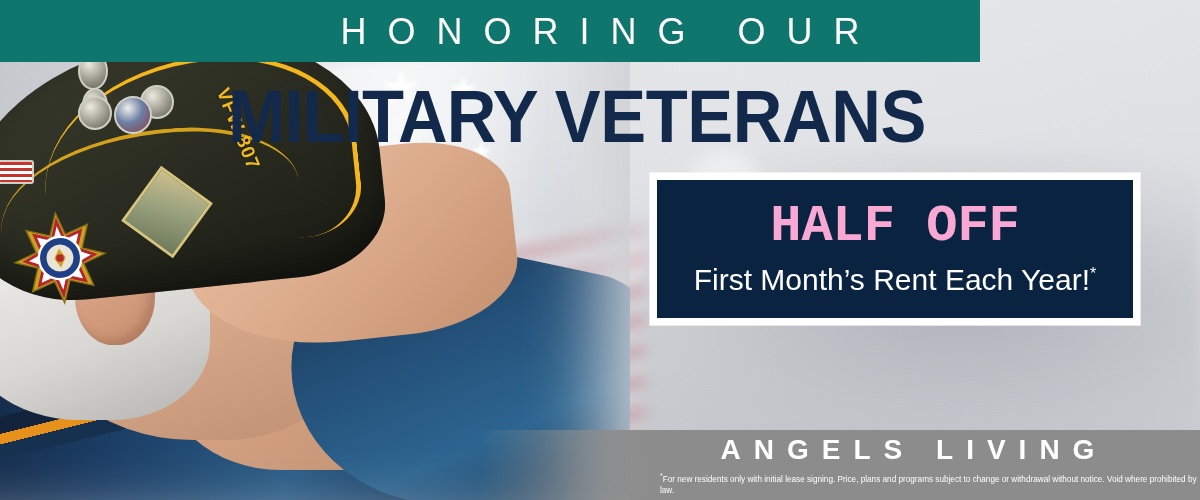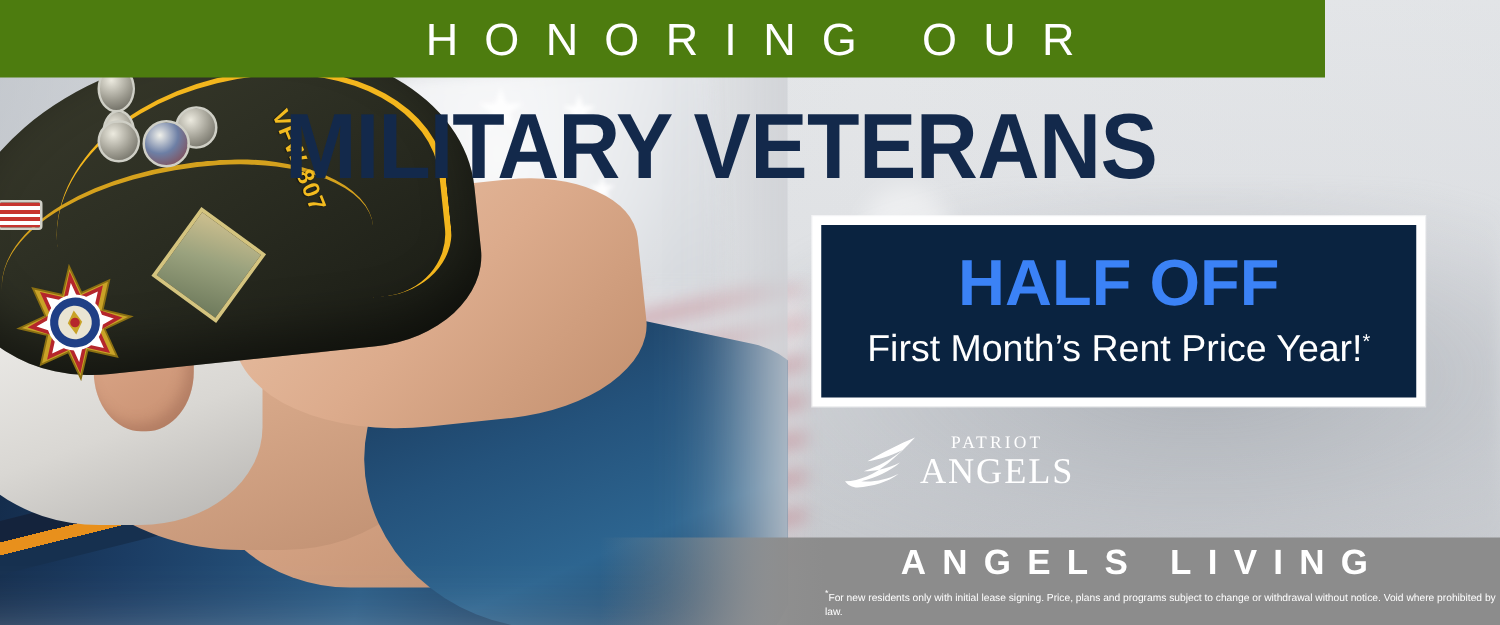--- a/index.html
+++ b/index.html
@@ -219,22 +219,22 @@
     position: absolute;
     inset: 0;
     pointer-events: none;
     box-shadow: inset -60px 0 70px -30px rgba(205,208,212,0.95);
   }
 
   
   .top-bar {
     position: absolute;
     left: 0; top: 0;
-    width: 1060px; height: 62px;
-    background: #4d7c0f;
+    width: 980px; height: 62px;
+    background: #0f766e;
     z-index: 5;
   }
   .honoring {
     position: absolute;
     top: 12px;
     left: 0;
     width: 1200px;
     text-align: center;
     color: #ffffff;
     font-size: 36px;
@@ -275,27 +275,27 @@
     position: absolute;
     left: 7px; top: 7px;
     right: 7px; bottom: 7px;
     background: #0a2340;
     display: flex;
     flex-direction: column;
     align-items: center;
     justify-content: center;
   }
   .half-off {
-    color: #3b82f6;
+    color: #f9a8d4;
     font-size: 52px;
     font-weight: 700;
     letter-spacing: 0px;
     line-height: 52px;
     margin-bottom: 4px;
-    font-family: Liberation Sans, sans-serif;
+    font-family: Liberation Mono, monospace;
   }
   .rent-line {
     color: #ffffff;
     font-size: 30px;
     font-weight: 400;
     line-height: 34px;
     white-space: nowrap;
     font-family: "Liberation Sans", sans-serif;
   }
   .rent-line .ast {
@@ -462,36 +462,25 @@
 
   <div class="top-bar">
     <div class="honoring">HONORING OUR</div>
   </div>
 
   <div class="headline"><span class="w1">MILITARY </span><span class="w2">VETERANS</span></div>
 
   <div class="offer-box">
     <div class="offer-inner">
       <div class="half-off">HALF OFF</div>
-      <div class="rent-line"><span>First Month’s Rent Price Year!</span><span class="ast">*</span></div>
+      <div class="rent-line"><span>First Month’s Rent Each Year!</span><span class="ast">*</span></div>
     </div>
   </div>
 
   <div class="pa-block">
-    <div class="pa-logo">
-      <svg class="pa-wing" width="58" height="42" viewBox="0 0 58 42">
-        <g fill="#ffffff">
-          <path d="M56 1 C44 6 30 13 18 20 C26 19 36 16 46 11 C38 18 27 24 15 28 C24 28 34 26 44 21 C36 28 25 33 13 36 C22 37 33 35 43 30 C34 37 22 40 10 41 C6 41 2 39 0 36 C12 36 24 30 34 22 C42 15 50 8 56 1 Z"></path>
-        </g>
-      </svg>
-      <div class="pa-words">
-        <span class="pa-top">PATRIOT</span>
-        <span class="pa-bot">ANGELS</span>
-      </div>
-    </div>
     <div class="pa-text">
     </div>
   </div>
 
   <div class="bottom-bar"></div>
   <div class="senior-living">ANGELS LIVING</div>
   <div class="disclaimer"><span class="ast">*</span><span>For new residents only with initial lease signing. Price, plans and programs subject to change or withdrawal without notice. Void where prohibited by law.</span></div>
 
 </div>
 

